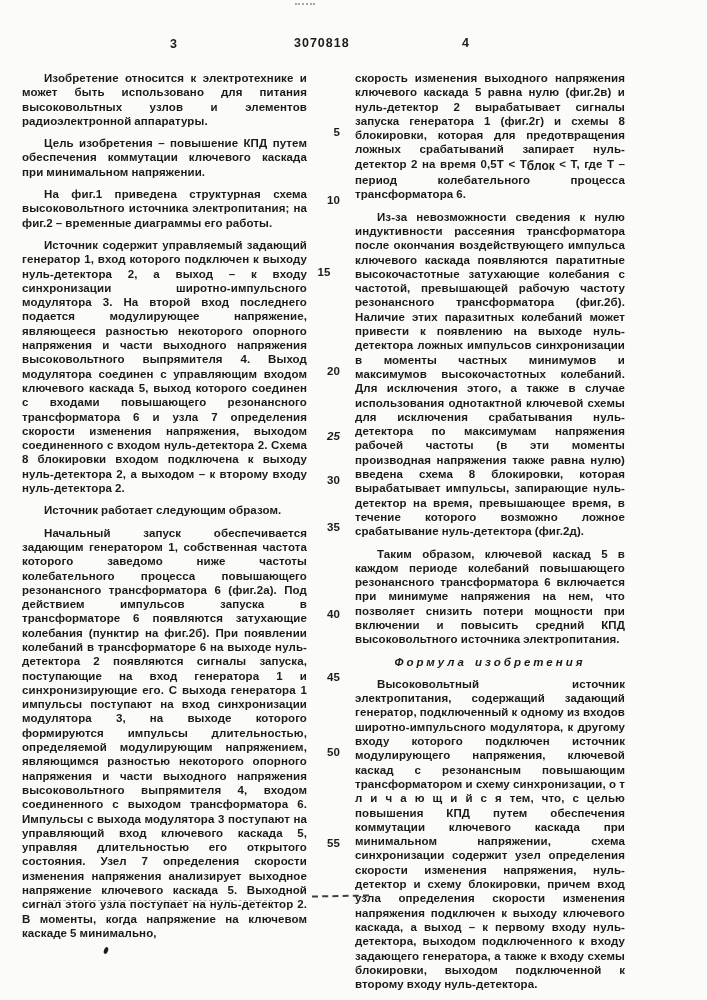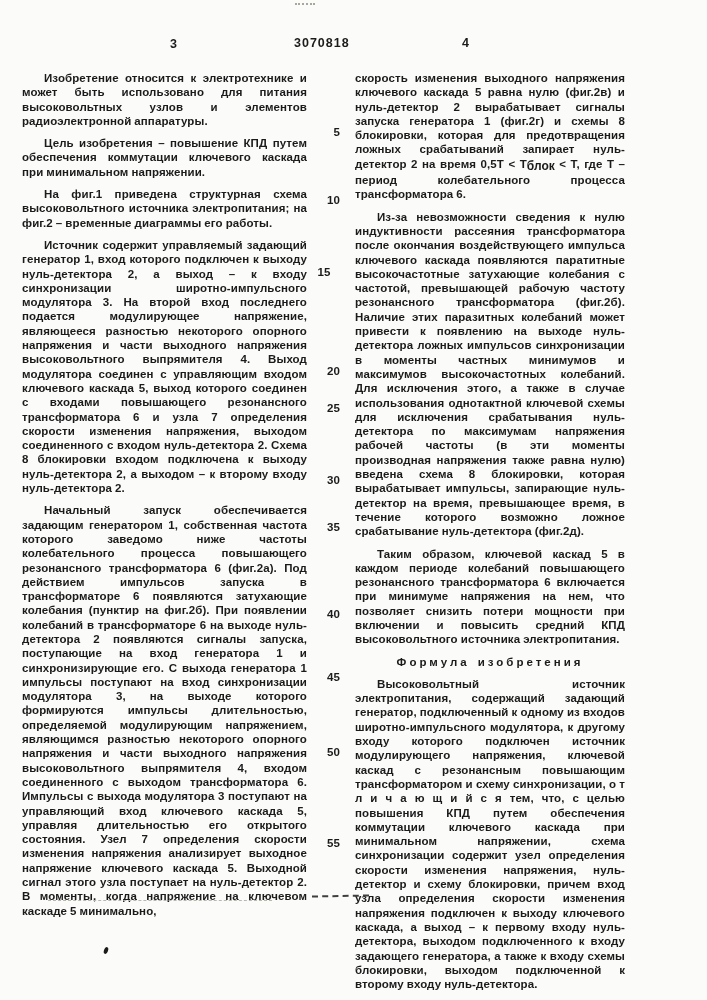--- a/index.html
+++ b/index.html
@@ -34,20 +34,21 @@
   .col-left  { left: 14px;  width: 301px; }
   .col-right { left: 347px; width: 286px; }
 
   .para { margin: 8px; }
   .para.indent { text-indent: 22px; }
   .para.heading {
     text-align: center;
     text-indent: 0;
     letter-spacing: 3px;
     word-spacing: 2px;
+    font-style: italic;
   }
   .sub { font-size: 12px; vertical-align: -2px; letter-spacing: 0; }
 
   .gutter {
     position: absolute;
     left: 308px;
     top: 0;
     width: 32px;
     height: 100%;
   }
@@ -87,29 +88,30 @@
 
   <span class="hdr-item hdr-patent">3070818</span>
 
   <span class="hdr-item hdr-page-right">4</span>
 
   <div class="col col-left" id="col-left">
       <p class="para indent"><span>Изобретение относится к электротехнике и может быть использовано для питания высоковольтных узлов и элементов радиоэлектронной аппаратуры.</span></p>
       <p class="para indent"><span>Цель изобретения – повышение КПД путем обеспечения коммутации ключевого каскада при минимальном напряжении.</span></p>
       <p class="para indent"><span>На фиг.1 приведена структурная схема высоковольтного источника электропитания; на фиг.2 – временные диаграммы его работы.</span></p>
       <p class="para indent"><span>Источник содержит управляемый задающий генератор 1, вход которого подключен к выходу нуль-детектора 2, а выход – к входу синхронизации широтно-импульсного модулятора 3. На второй вход последнего подается модулирующее напряжение, являющееся разностью некоторого опорного напряжения и части выходного напряжения высоковольтного выпрямителя 4. Выход модулятора соединен с управляющим входом ключевого каскада 5, выход которого соединен с входами повышающего резонансного трансформатора 6 и узла 7 определения скорости изменения напряжения, выходом соединенного с входом нуль-детектора 2. Схема 8 блокировки входом подключена к выходу нуль-детектора 2, а выходом – к второму входу нуль-детектора 2.</span></p>
+      <p class="para indent"><span>Источник работает следующим образом.</span></p>
       <p class="para indent"><span>Начальный запуск обеспечивается задающим генератором 1, собственная частота которого заведомо ниже частоты колебательного процесса повышающего резонансного трансформатора 6 (фиг.2а). Под действием импульсов запуска в трансформаторе 6 появляются затухающие колебания (пунктир на фиг.2б). При появлении колебаний в трансформаторе 6 на выходе нуль-детектора 2 появляются сигналы запуска, поступающие на вход генератора 1 и синхронизирующие его. С выхода генератора 1 импульсы поступают на вход синхронизации модулятора 3, на выходе которого формируются импульсы длительностью, определяемой модулирующим напряжением, являющимся разностью некоторого опорного напряжения и части выходного напряжения высоковольтного выпрямителя 4, входом соединенного с выходом трансформатора 6. Импульсы с выхода модулятора 3 поступают на управляющий вход ключевого каскада 5, управляя длительностью его открытого состояния. Узел 7 определения скорости изменения напряжения анализирует выходное напряжение ключевого каскада 5. Выходной сигнал этого узла поступает на нуль-детектор 2. В моменты, когда напряжение на ключевом каскаде 5 минимально,</span></p>
     </div>
 
   <div class="gutter" id="gutter">
       <div class="linenum" style="top: 125px;">5</div>
       <div class="linenum" style="top: 193px;">10</div>
       <div class="linenum" style="top: 265px; text-align: center;">15</div>
       <div class="linenum" style="top: 335px; margin-top: 29px;">20</div>
-      <div class="linenum" style="top: 401px;">25</div>
+      <div class="linenum" style="top: 429px; font-style: italic;">25</div>
       <div class="linenum" style="top: 473px;">30</div>
       <div class="linenum" style="top: 520px;">35</div>
       <div class="linenum" style="top: 607px;">40</div>
       <div class="linenum" style="top: 670px;">45</div>
       <div class="linenum" style="top: 745px;">50</div>
       <div class="linenum" style="top: 836px;">55</div>
     </div>
 
   <div class="col col-right" id="col-right">
       <p class="para"><span>скорость изменения выходного напряжения ключевого каскада 5 равна нулю (фиг.2в) и нуль-детектор 2 вырабатывает сигналы запуска генератора 1 (фиг.2г) и схемы 8 блокировки, которая для предотвращения ложных срабатываний запирает нуль-детектор 2 на время 0,5Т &lt; Т</span><span class="sub">блок</span><span> &lt; Т, где Т – период колебательного процесса трансформатора 6.</span></p>

